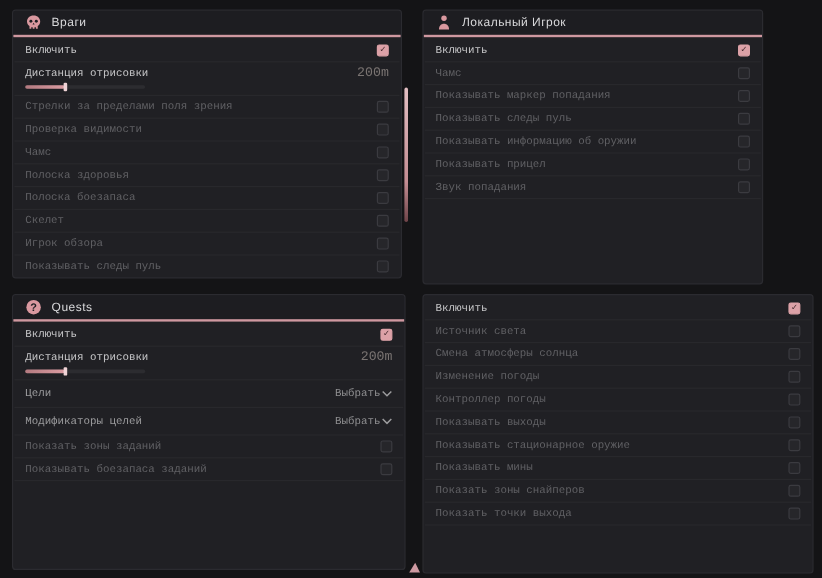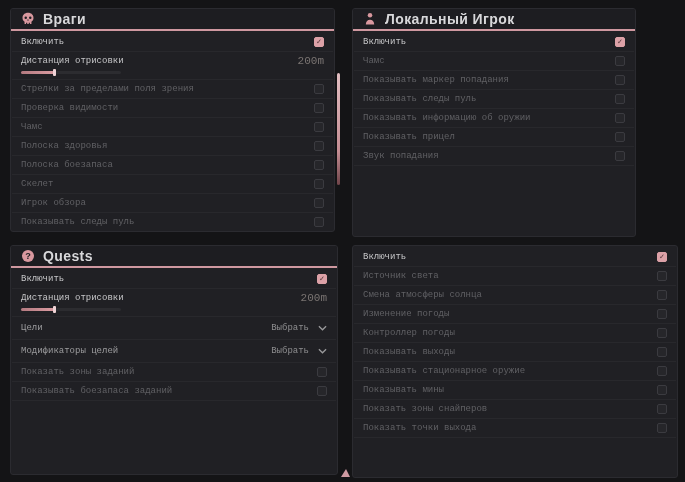--- a/index.html
+++ b/index.html
@@ -18,21 +18,21 @@
     overflow:hidden;
   }
   .phead{
     height:22px;
     display:flex;align-items:center;gap:8px;
     padding:0 10px;
     background:#1d1d21;
     border-bottom:2px solid #cf98a0;
   }
   .picon{display:flex;align-items:center;justify-content:center;width:14px;height:14px}
-  .ptitle{font-size:14px;font-weight:bold;color:#d8d8da;letter-spacing:.4px}
+  .ptitle{font-size:10px;font-weight:normal;color:#d8d8da;letter-spacing:.4px}
   .pbody{padding-top:2px}
   .row{
     display:flex;align-items:center;justify-content:space-between;
     height:19px;
     margin:0 1px;
     padding:0 9px;
     border-bottom:1px solid #28282c;
     font-family:Liberation Mono, monospace;
   }
   .label{font-size:9px;color:#606064;white-space:nowrap}
@@ -46,21 +46,21 @@
   .cb[data-checked="true"]{background:#dca1a7;border-color:#dca1a7}
   .cb[data-checked="true"]::after{content:"✓";font-size:8px;line-height:1;font-weight:bold;color:#4a2e32}
   .slider-row{display:block;height:28px;padding-top:3px}
   .sr-top{display:flex;justify-content:space-between;align-items:center}
   .value{font-size:11px;color:#7a7472}
   .slider-track{position:relative;margin-top:4px;width:100px;height:3px;background:#2c2c30;border-radius:2px}
   .slider-fill{position:absolute;left:0;top:0;height:3px;border-radius:2px;background:linear-gradient(90deg,#b37a80,#db9ca2)}
   .slider-handle{position:absolute;top:-2px;width:3px;height:7px;background:#efd3d6;border-radius:1px}
   .dd-row{height:23px}
   .dd-row .label{color:#9c9c9e}
-  .dd{display:flex;align-items:center;gap:9px}
+  .dd{display:flex;align-items:center;gap:1px}
   .dd-value{font-size:9px;color:#8e8e90}
   .chev{width:9px;height:6px;display:block}
   .scrollbar{
     position:absolute;left:337px;top:73px;width:3px;height:112px;border-radius:2px;
     background:linear-gradient(180deg,#e2bec2,#c48d93 70%,#6e4348);
   }
   .cursor{
     position:absolute;left:341px;top:469px;width:0;height:0;
     border-left:5px solid transparent;border-right:4px solid transparent;
     border-bottom:8px solid #cf9aa2;

